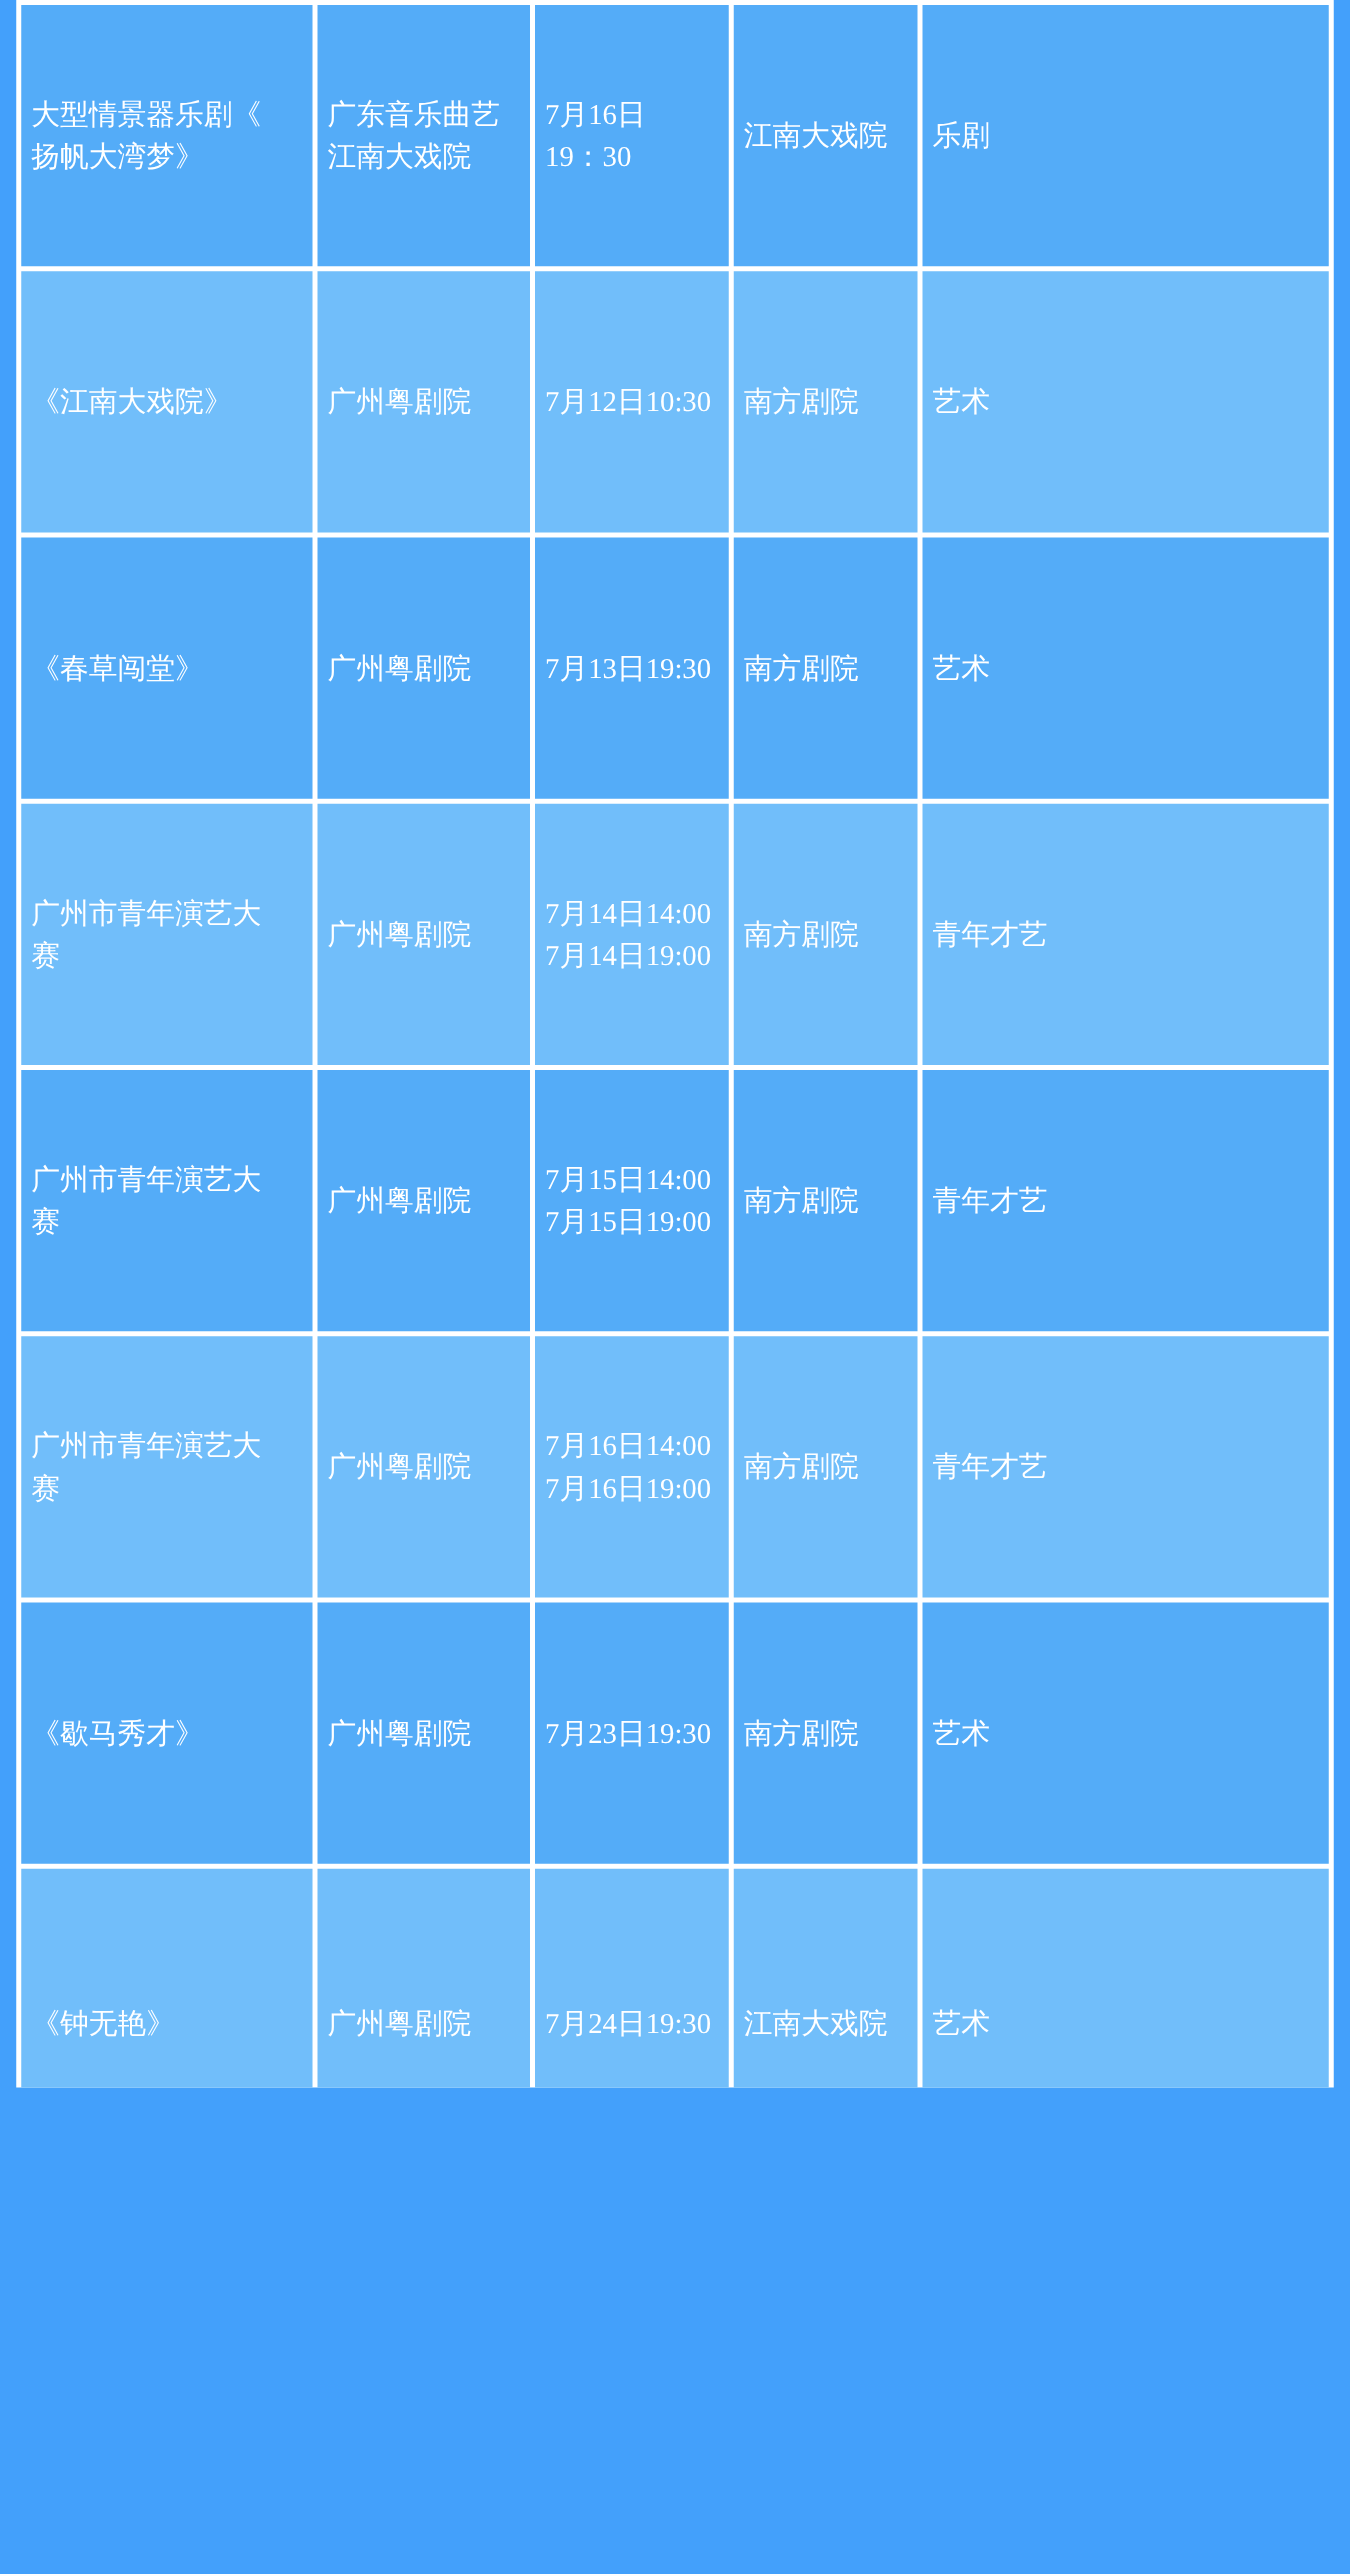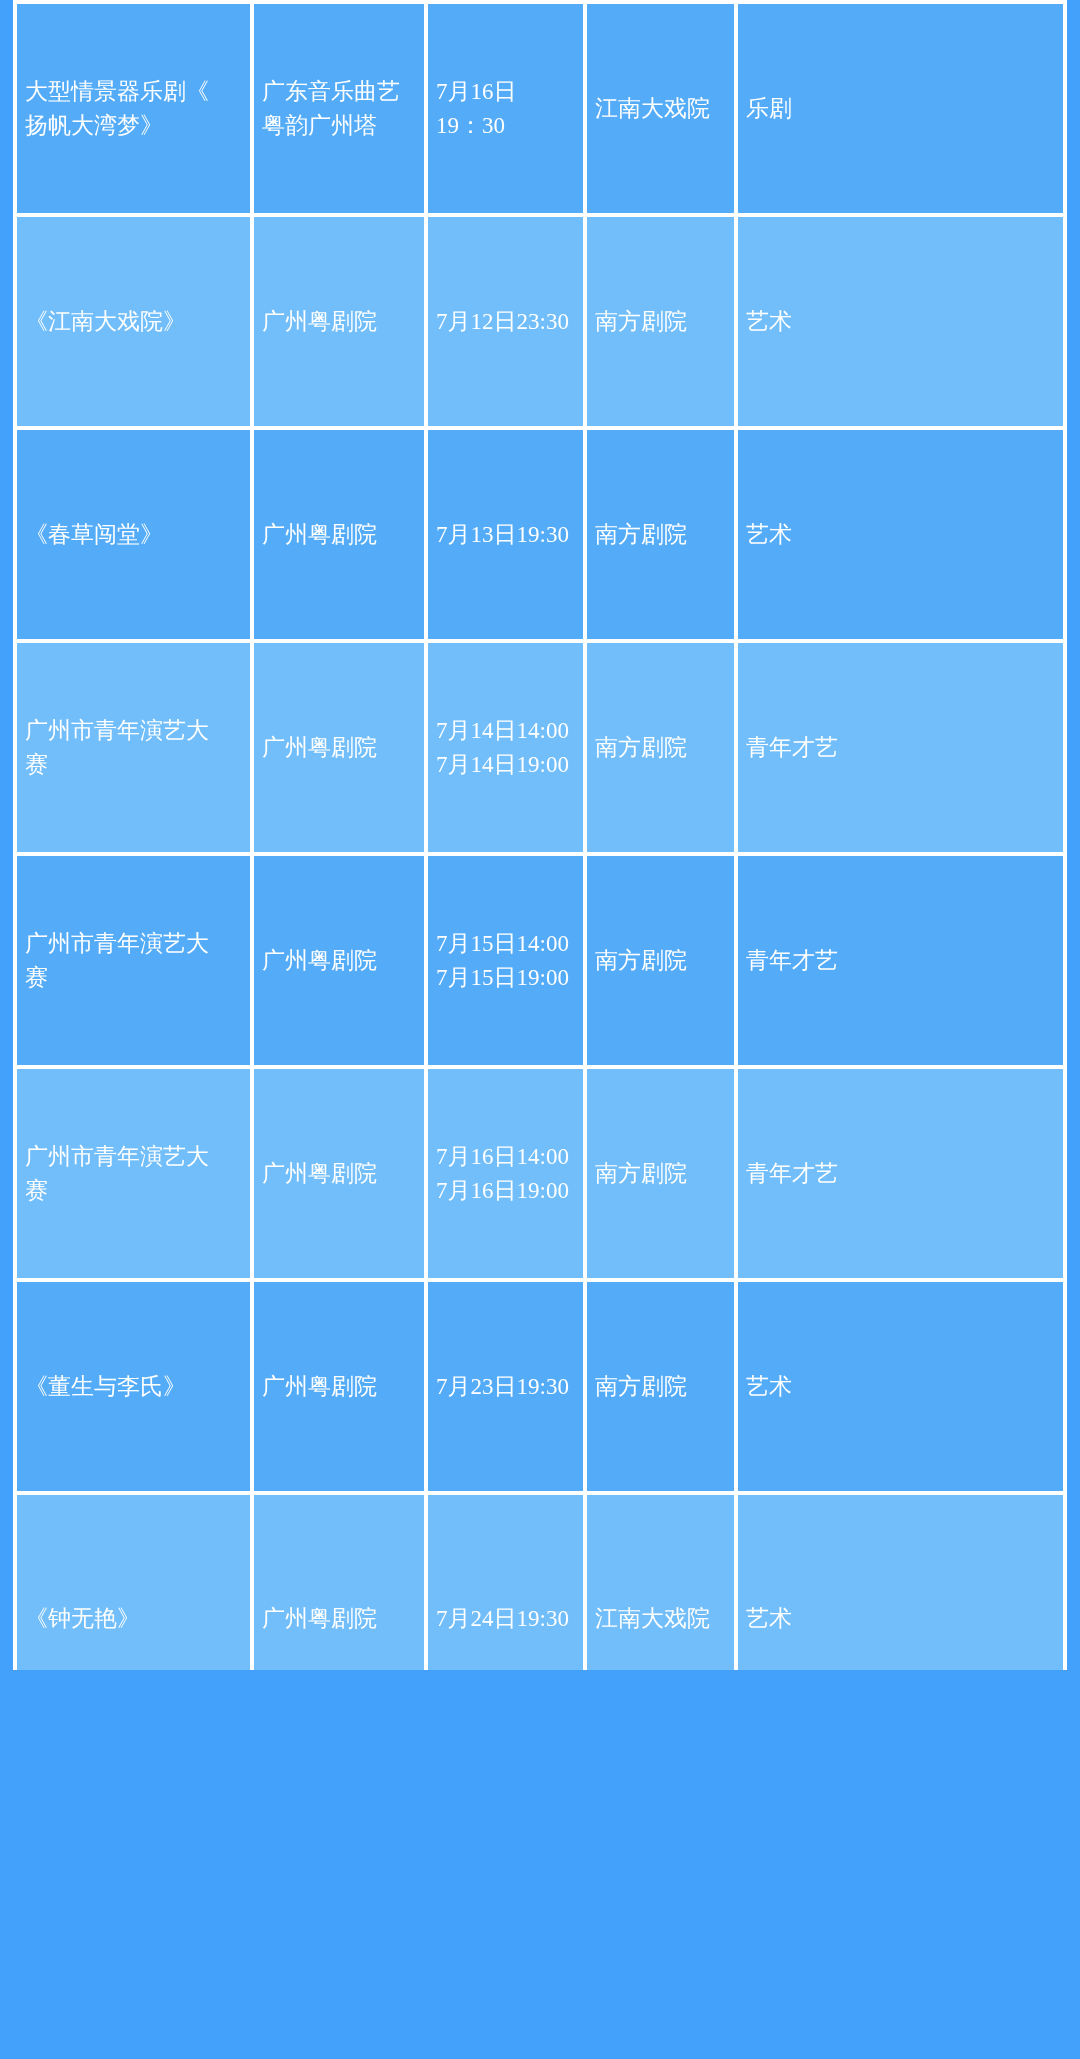--- a/index.html
+++ b/index.html
@@ -66,30 +66,30 @@
       <col class="c-org">
       <col class="c-datetime">
       <col class="c-venue">
       <col class="c-category">
     </colgroup>
     <tbody>
         <tr>
     <td>大型情景器乐剧《
 扬帆大湾梦》</td>
     <td>广东音乐曲艺
-粤韵广州塔</td>
+江南大戏院</td>
     <td>7月16日
 19：30</td>
     <td>江南大戏院</td>
     <td>乐剧</td>
   </tr>
         <tr>
     <td>《江南大戏院》</td>
     <td>广州粤剧院</td>
-    <td>7月12日23:30</td>
+    <td>7月12日10:30</td>
     <td>南方剧院</td>
     <td>艺术</td>
   </tr>
         <tr>
     <td>《春草闯堂》</td>
     <td>广州粤剧院</td>
     <td>7月13日19:30</td>
     <td>南方剧院</td>
     <td>艺术</td>
   </tr>
@@ -114,21 +114,21 @@
         <tr>
     <td>广州市青年演艺大
 赛</td>
     <td>广州粤剧院</td>
     <td>7月16日14:00
 7月16日19:00</td>
     <td>南方剧院</td>
     <td>青年才艺</td>
   </tr>
         <tr>
-    <td>《董生与李氏》</td>
+    <td>《歇马秀才》</td>
     <td>广州粤剧院</td>
     <td>7月23日19:30</td>
     <td>南方剧院</td>
     <td>艺术</td>
   </tr>
         <tr>
     <td>《钟无艳》</td>
     <td>广州粤剧院</td>
     <td>7月24日19:30</td>
     <td>江南大戏院</td>

